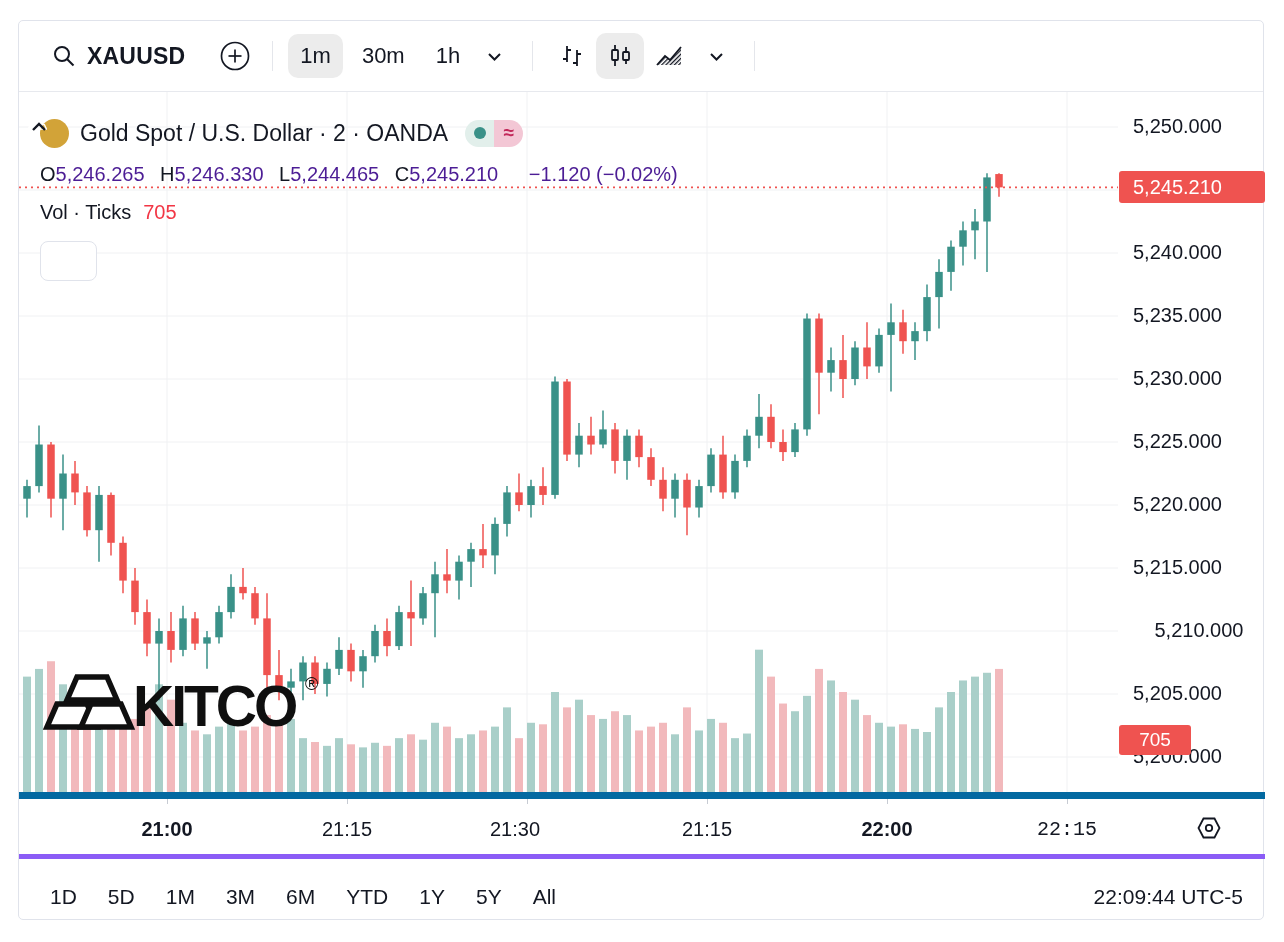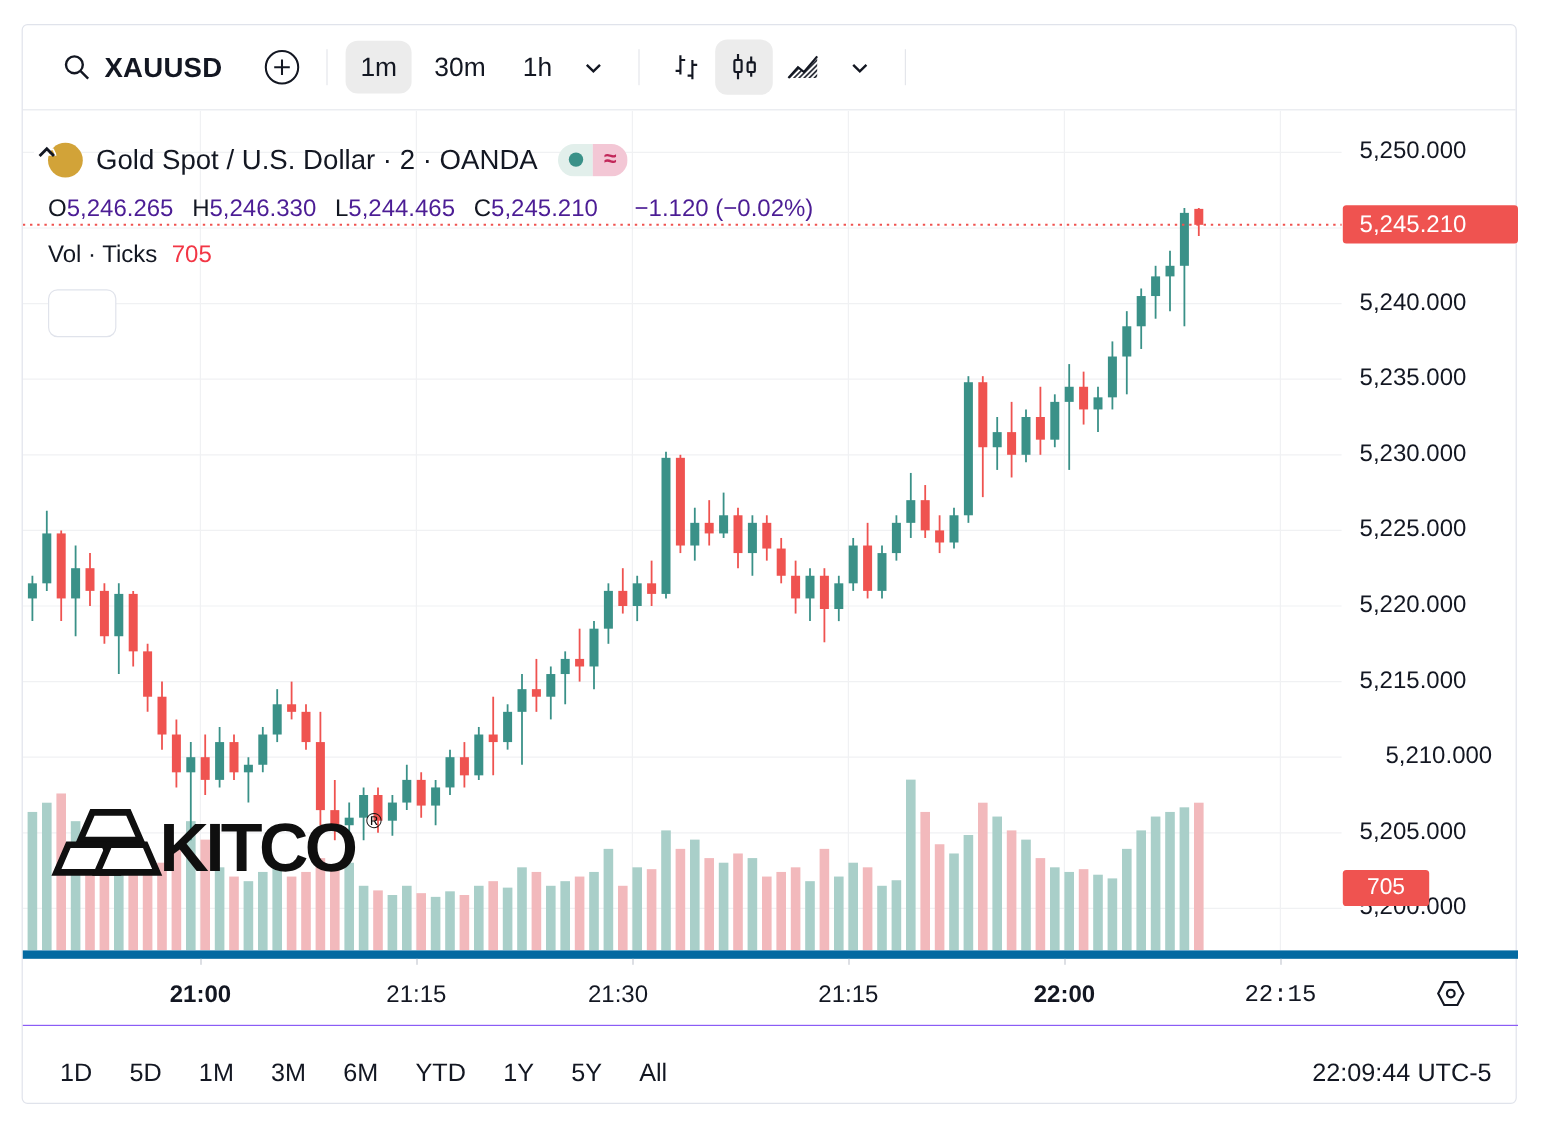--- a/index.html
+++ b/index.html
@@ -51,21 +51,21 @@
   .collapse-btn{margin-top:17px;margin-left:12px;width:55px;height:38px;border:1px solid #e0e3eb;
     border-radius:8px;background:#fff;display:flex;align-items:center;justify-content:center;cursor:pointer;}
   
   .taxis{position:absolute;left:0;top:771px;width:1246px;height:62px;border-top:7px solid #0369a1;
     box-sizing:border-box;}
   .tlabel{position:absolute;top:19px;transform:translateX(-50%);font-size:20px;color:#131722;}
   .tlabel.bold{font-weight:700;}
   .ttick{position:absolute;top:0;width:1px;height:5px;background:#c7cbd3;}
   .taxis-gear{position:absolute;right:42px;top:16px;cursor:pointer;}
   
-  .bbar{position:absolute;left:0;top:833px;width:1246px;height:80px;border-top:1px solid #8b5cf6;
+  .bbar{position:absolute;left:0;top:833px;width:1246px;height:80px;border-top:5px solid #8b5cf6;
     box-sizing:border-box;display:flex;align-items:center;padding:0 22px 0 29px;}
   .range{font-size:21px;margin-right:27px;cursor:pointer;padding:4px 2px;border-radius:6px;}
   .clock{margin-left:auto;font-size:21px;}
 </style>
 </head>
 <body>
 
 <div class="widget">
 
   <div class="tb">

